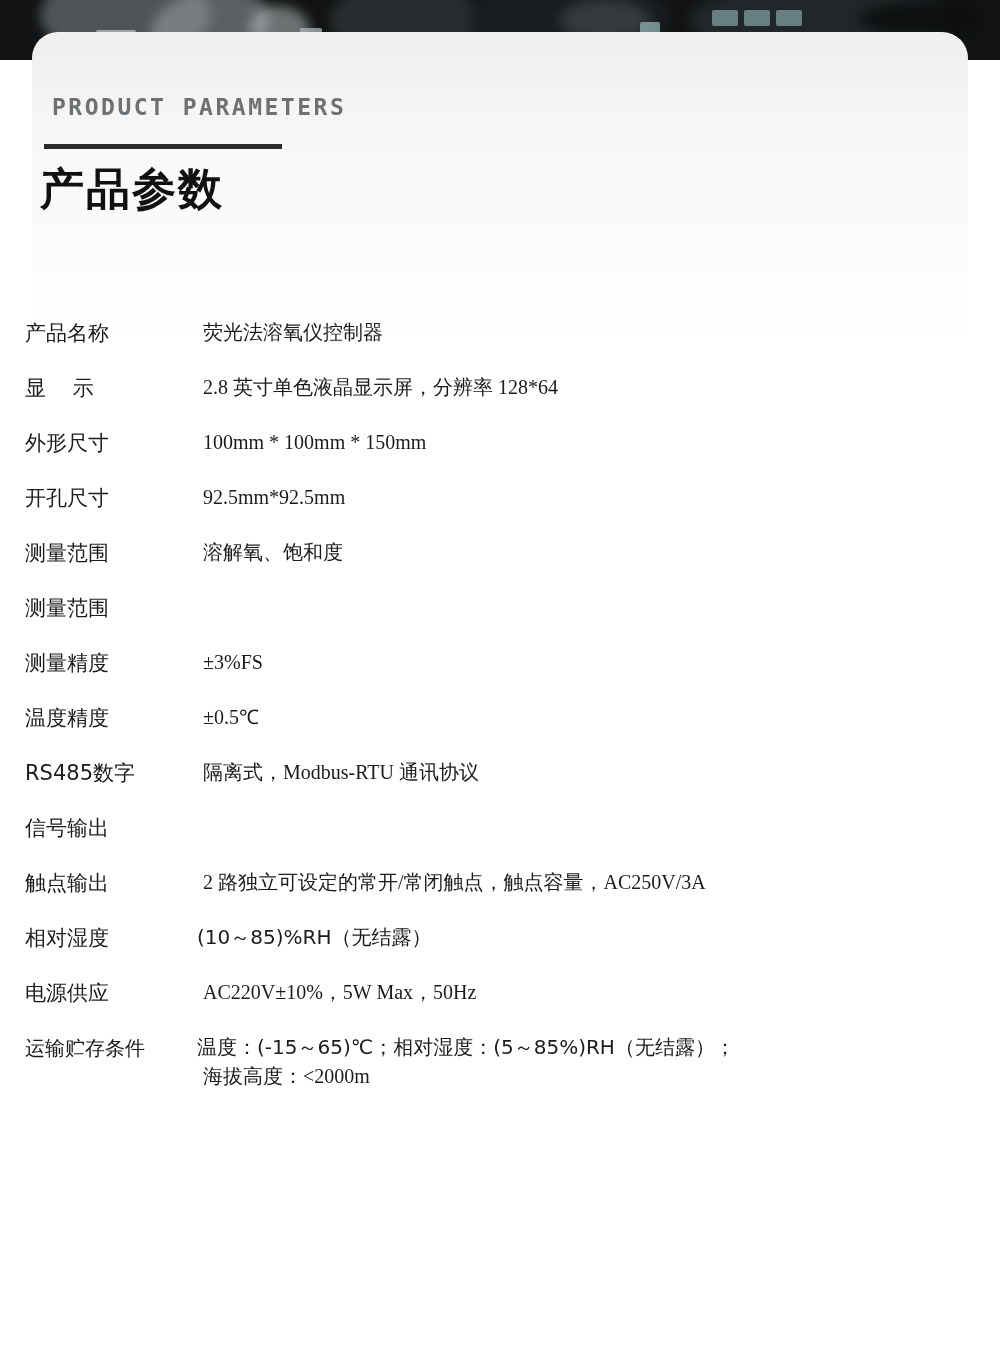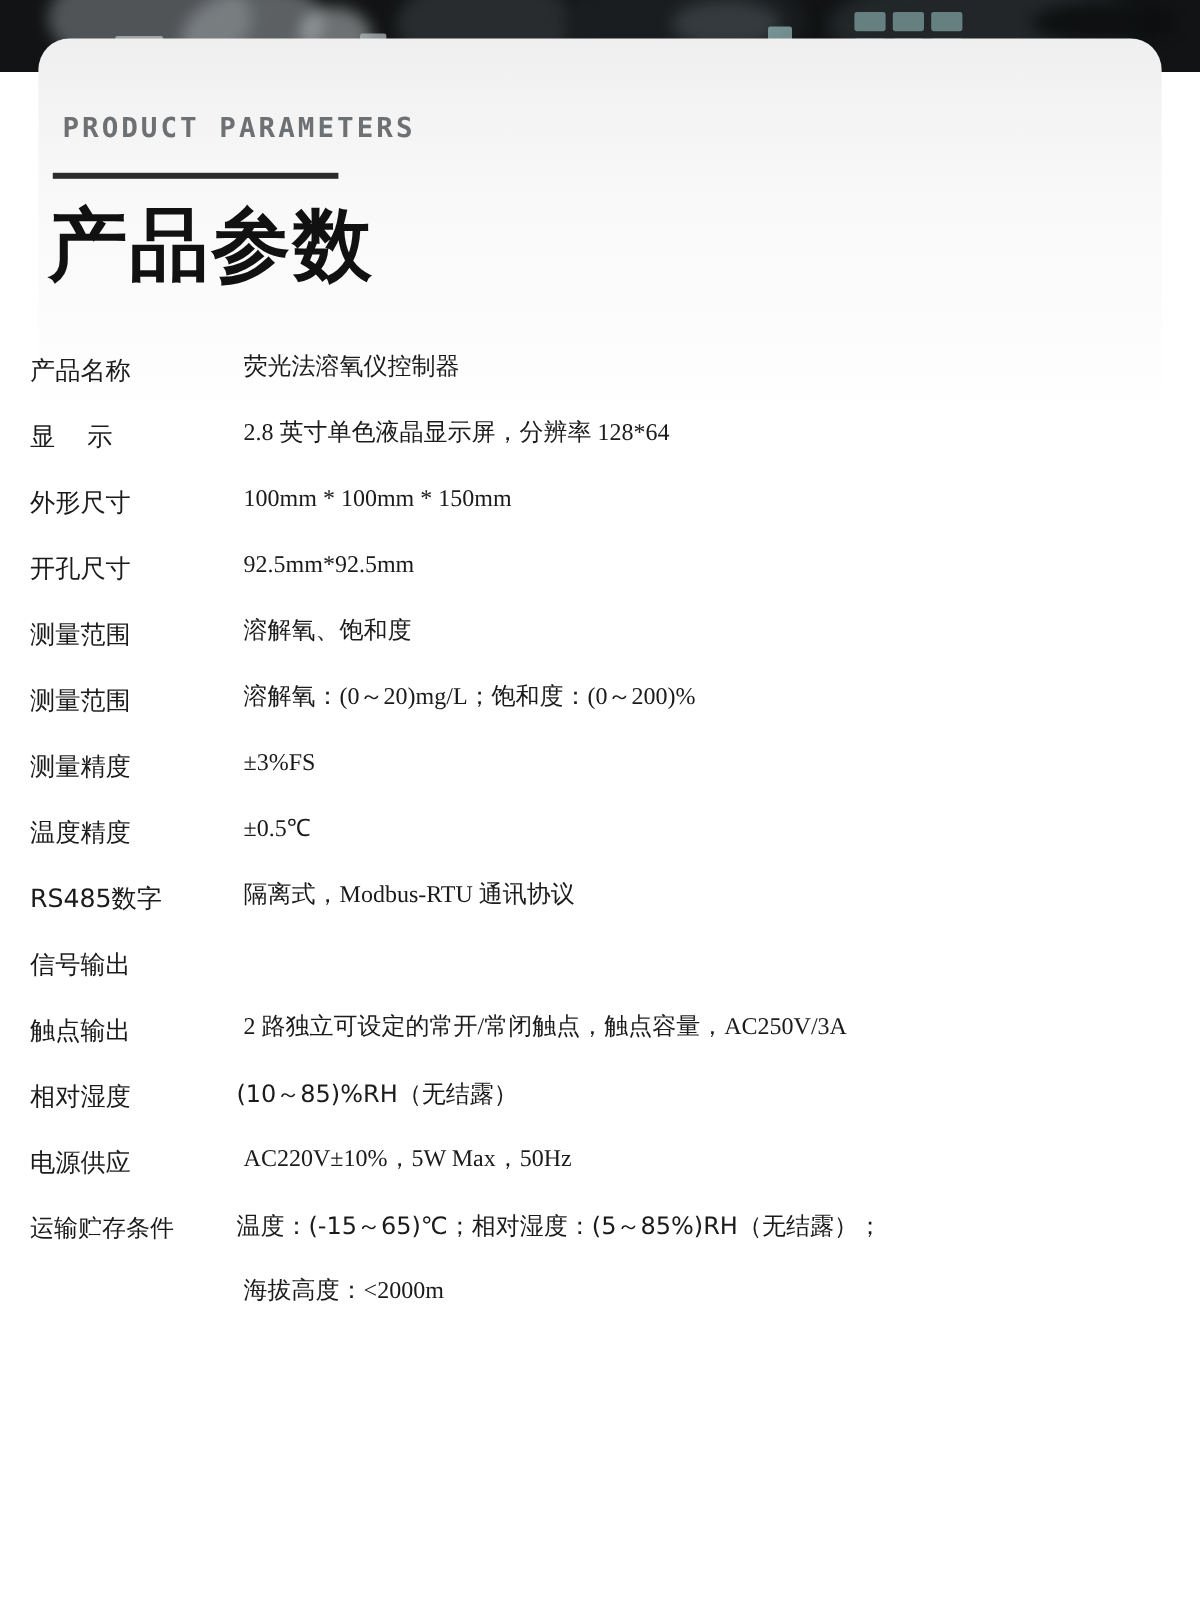--- a/index.html
+++ b/index.html
@@ -80,37 +80,37 @@
     left: 44px;
     top: 144px;
     width: 238px;
     height: 5px;
     background: #2b2b2b;
   }
   .title {
     position: absolute;
     left: 40px;
     top: 160px;
-    font-size: 66px;
+    font-size: 44px;
     font-weight: bold;
     color: #111111;
     letter-spacing: 2px;
     font-family: "DejaVu Sans", sans-serif;
   }
 
   
   .params {
     position: absolute;
     left: 25px;
     top: 292px;
     width: 890px;
   }
   .row {
     display: flex;
-    align-items: flex-start;
+    align-items: flex-end;
     min-height: 55px;
   }
   .label {
     width: 172px;
     flex: 0 0 172px;
     font-size: 21px;
     color: #1b1b1b;
     padding-top: 3px;
     font-family: "DejaVu Sans", sans-serif;
   }
@@ -181,21 +181,20 @@
     <div class="value indent">92.5mm*92.5mm</div>
   </div>
 
   <div class="row">
     <div class="label">测量范围</div>
     <div class="value indent">溶解氧、饱和度</div>
   </div>
 
   <div class="row">
     <div class="label">测量范围</div>
-    <div class="value indent">溶解氧：(0～20)mg/L；饱和度：(0～200)%</div>
   </div>
 
   <div class="row">
     <div class="label">测量精度</div>
     <div class="value indent">±3%FS</div>
   </div>
 
   <div class="row">
     <div class="label">温度精度</div>
     <div class="value indent">±0.5℃</div>

